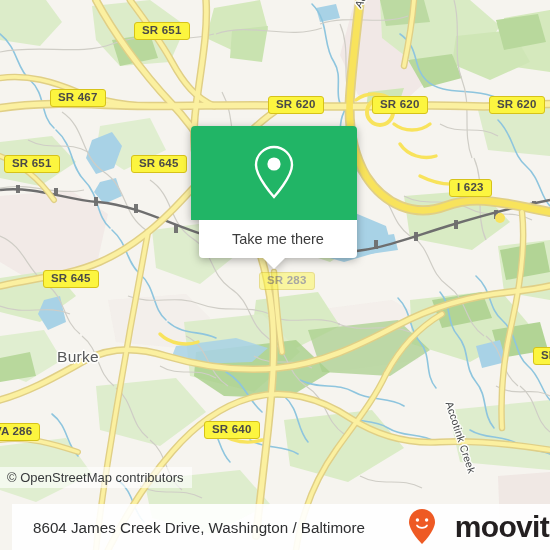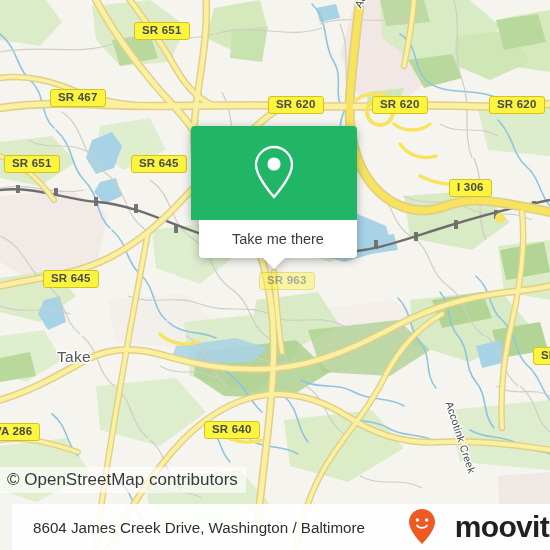--- a/index.html
+++ b/index.html
@@ -80,21 +80,21 @@
     border-left:11px solid transparent;
     border-right:11px solid transparent;
     border-top:11px solid #ffffff;
   }
 
   
   #attribution{
     position:absolute;left:0;top:467px;
     background:rgba(255,255,255,.62);
     color:#37393b;
-    font-size:17px;
+    font-size:13px;
     padding:3px 8px 3px 7px;
     z-index:30;
     white-space:nowrap;
   }
 
   
   #footer{
     position:absolute;left:12px;bottom:0;
     width:550px;height:46px;
     background:rgba(255,255,255,.90);
@@ -359,35 +359,35 @@
           <path d="M400 144 C408 156 424 160 436 156"></path>
           <path d="M420 176 C436 184 452 186 466 182"></path>
           <circle cx="500" cy="218" r="5" fill="#f8e35c" stroke="none"></circle>
           <path d="M160 334 C170 344 186 346 198 342"></path>
           <path d="M218 432 C232 442 248 444 262 440"></path>
         </g>
       </g>
     </svg>
   </div>
 
-  <div class="place-label" style="left:57px;top:348px;">Take</div>
+  <div class="place-label" style="left:57px;top:348px;">Burke</div>
 
   <div class="place-label" style="left:352px;top:4px;font-size:10.5px;color:#3f4144;transform:rotate(-62deg);transform-origin:left top;">Accotink Cr</div>
   <div class="place-label" style="left:455px;top:400px;font-size:10.5px;color:#3f4144;transform:rotate(72deg);transform-origin:left top;">Accotink Creek</div>
 
   <div class="shield" style="left:134px;top:22px;">SR 651</div>
   <div class="shield" style="left:268px;top:96px;">SR 620</div>
   <div class="shield" style="left:372px;top:96px;">SR 620</div>
   <div class="shield" style="left:489px;top:96px;">SR 620</div>
   <div class="shield" style="left:50px;top:89px;">SR 467</div>
   <div class="shield" style="left:4px;top:155px;">SR 651</div>
   <div class="shield" style="left:131px;top:155px;">SR 645</div>
-  <div class="shield" style="left:449px;top:179px;">I 306</div>
+  <div class="shield" style="left:449px;top:179px;">I 623</div>
   <div class="shield" style="left:43px;top:270px;">SR 645</div>
-  <div class="shield dim" style="left:259px;top:272px;">SR 963</div>
+  <div class="shield dim" style="left:259px;top:272px;">SR 283</div>
   <div class="shield" style="left:533px;top:347px;">SR</div>
   <div class="shield" style="left:-14px;top:423px;">VA 286</div>
   <div class="shield" style="left:157px;top:421px;margin-left:47px;">SR 640</div>
 
   <div id="popup">
     <div class="card-head">
       <svg width="48" height="60" viewBox="0 0 48 60">
         <path d="M24 4 C33.94 4 42 12.06 42 22 C42 34 24 54 24 54 C24 54 6 34 6 22 C6 12.06 14.06 4 24 4 Z" fill="none" stroke="#ffffff" stroke-width="2.4"></path>
         <circle cx="24" cy="21" r="6.6" fill="#ffffff"></circle>
       </svg>

